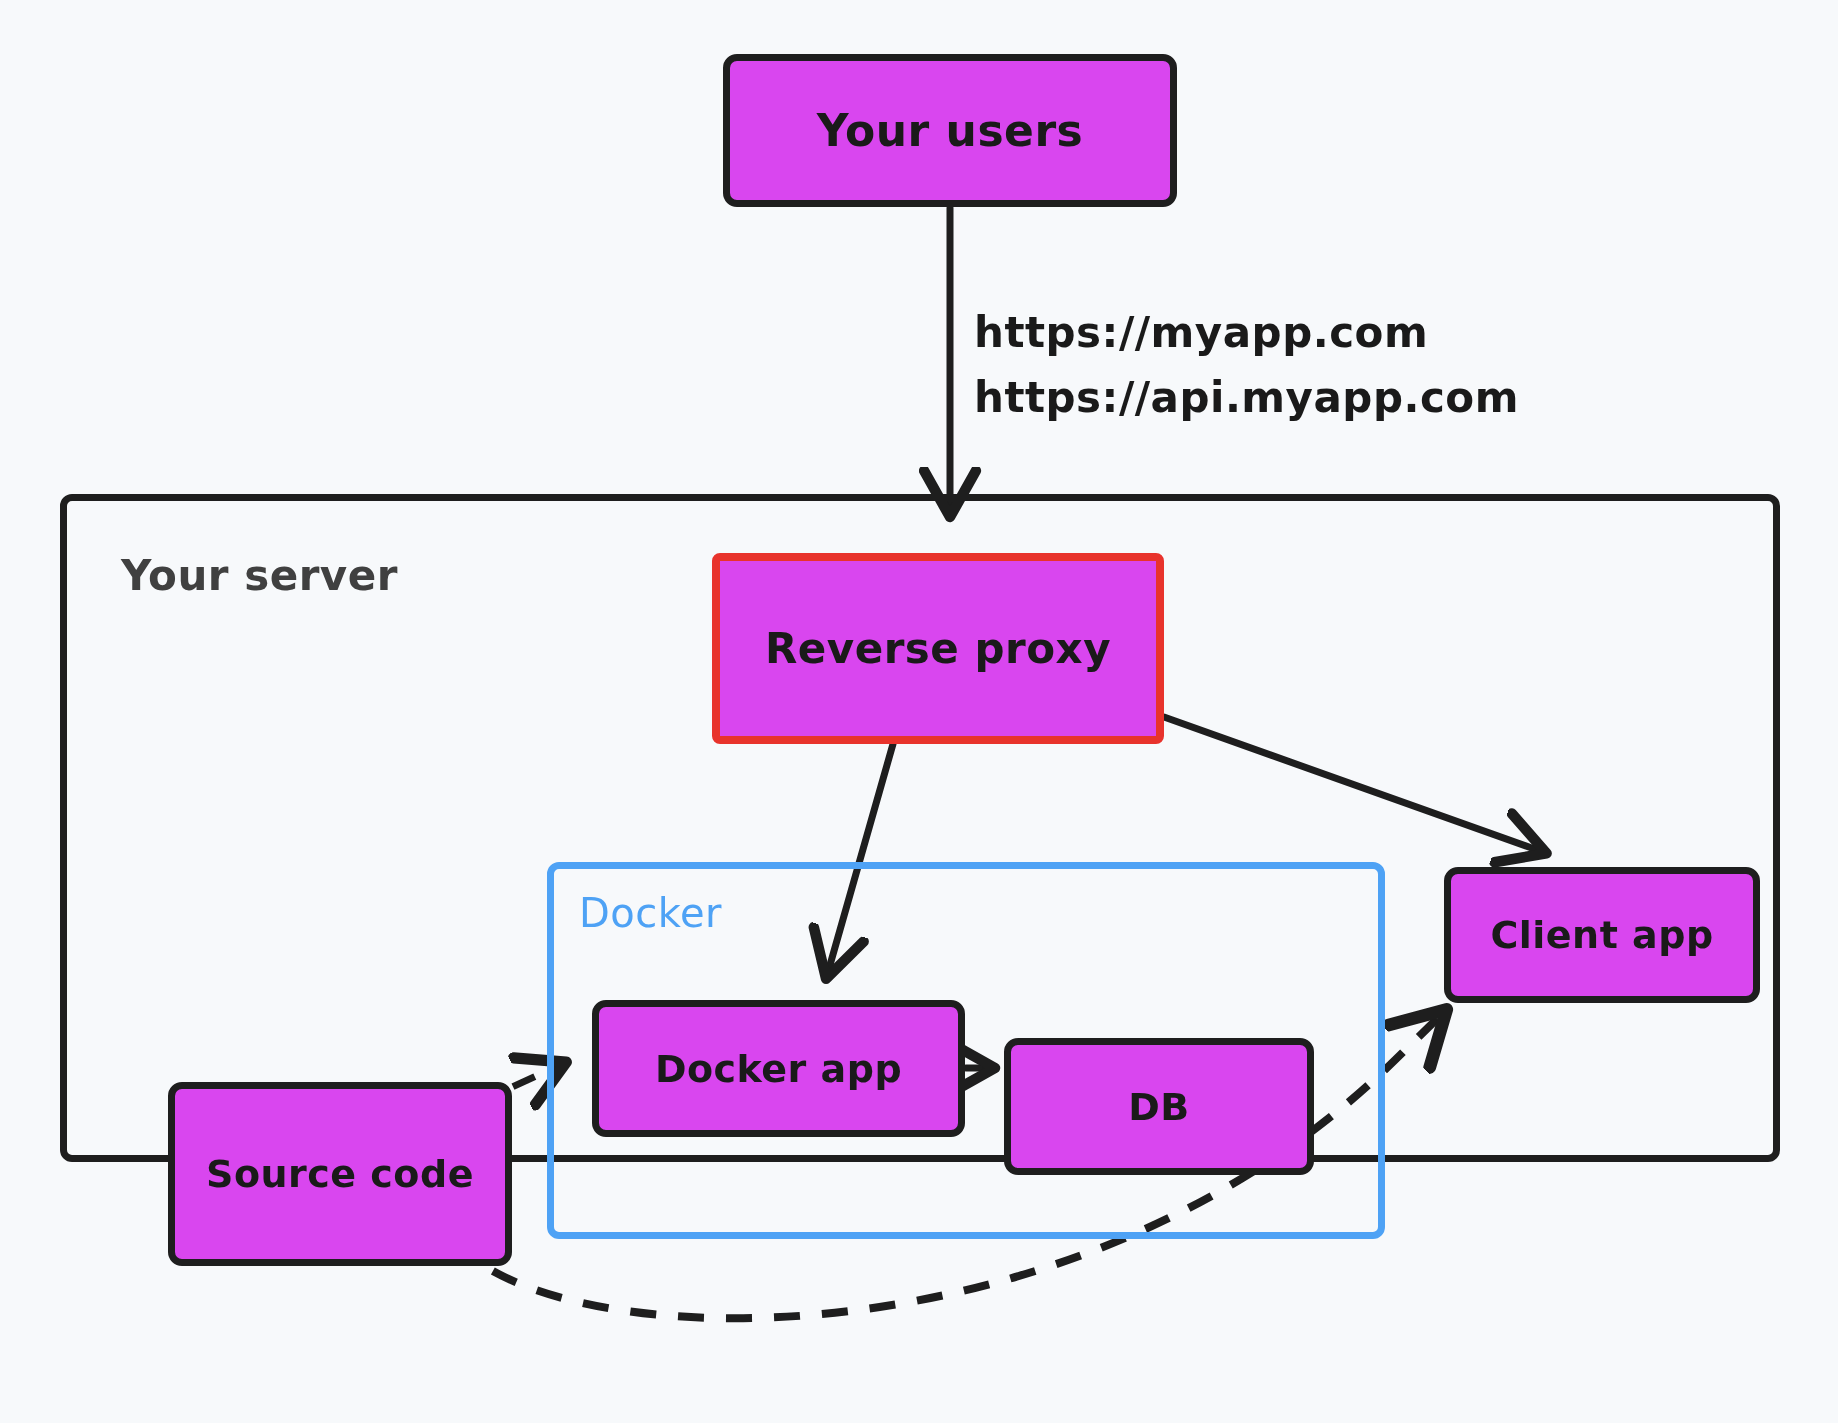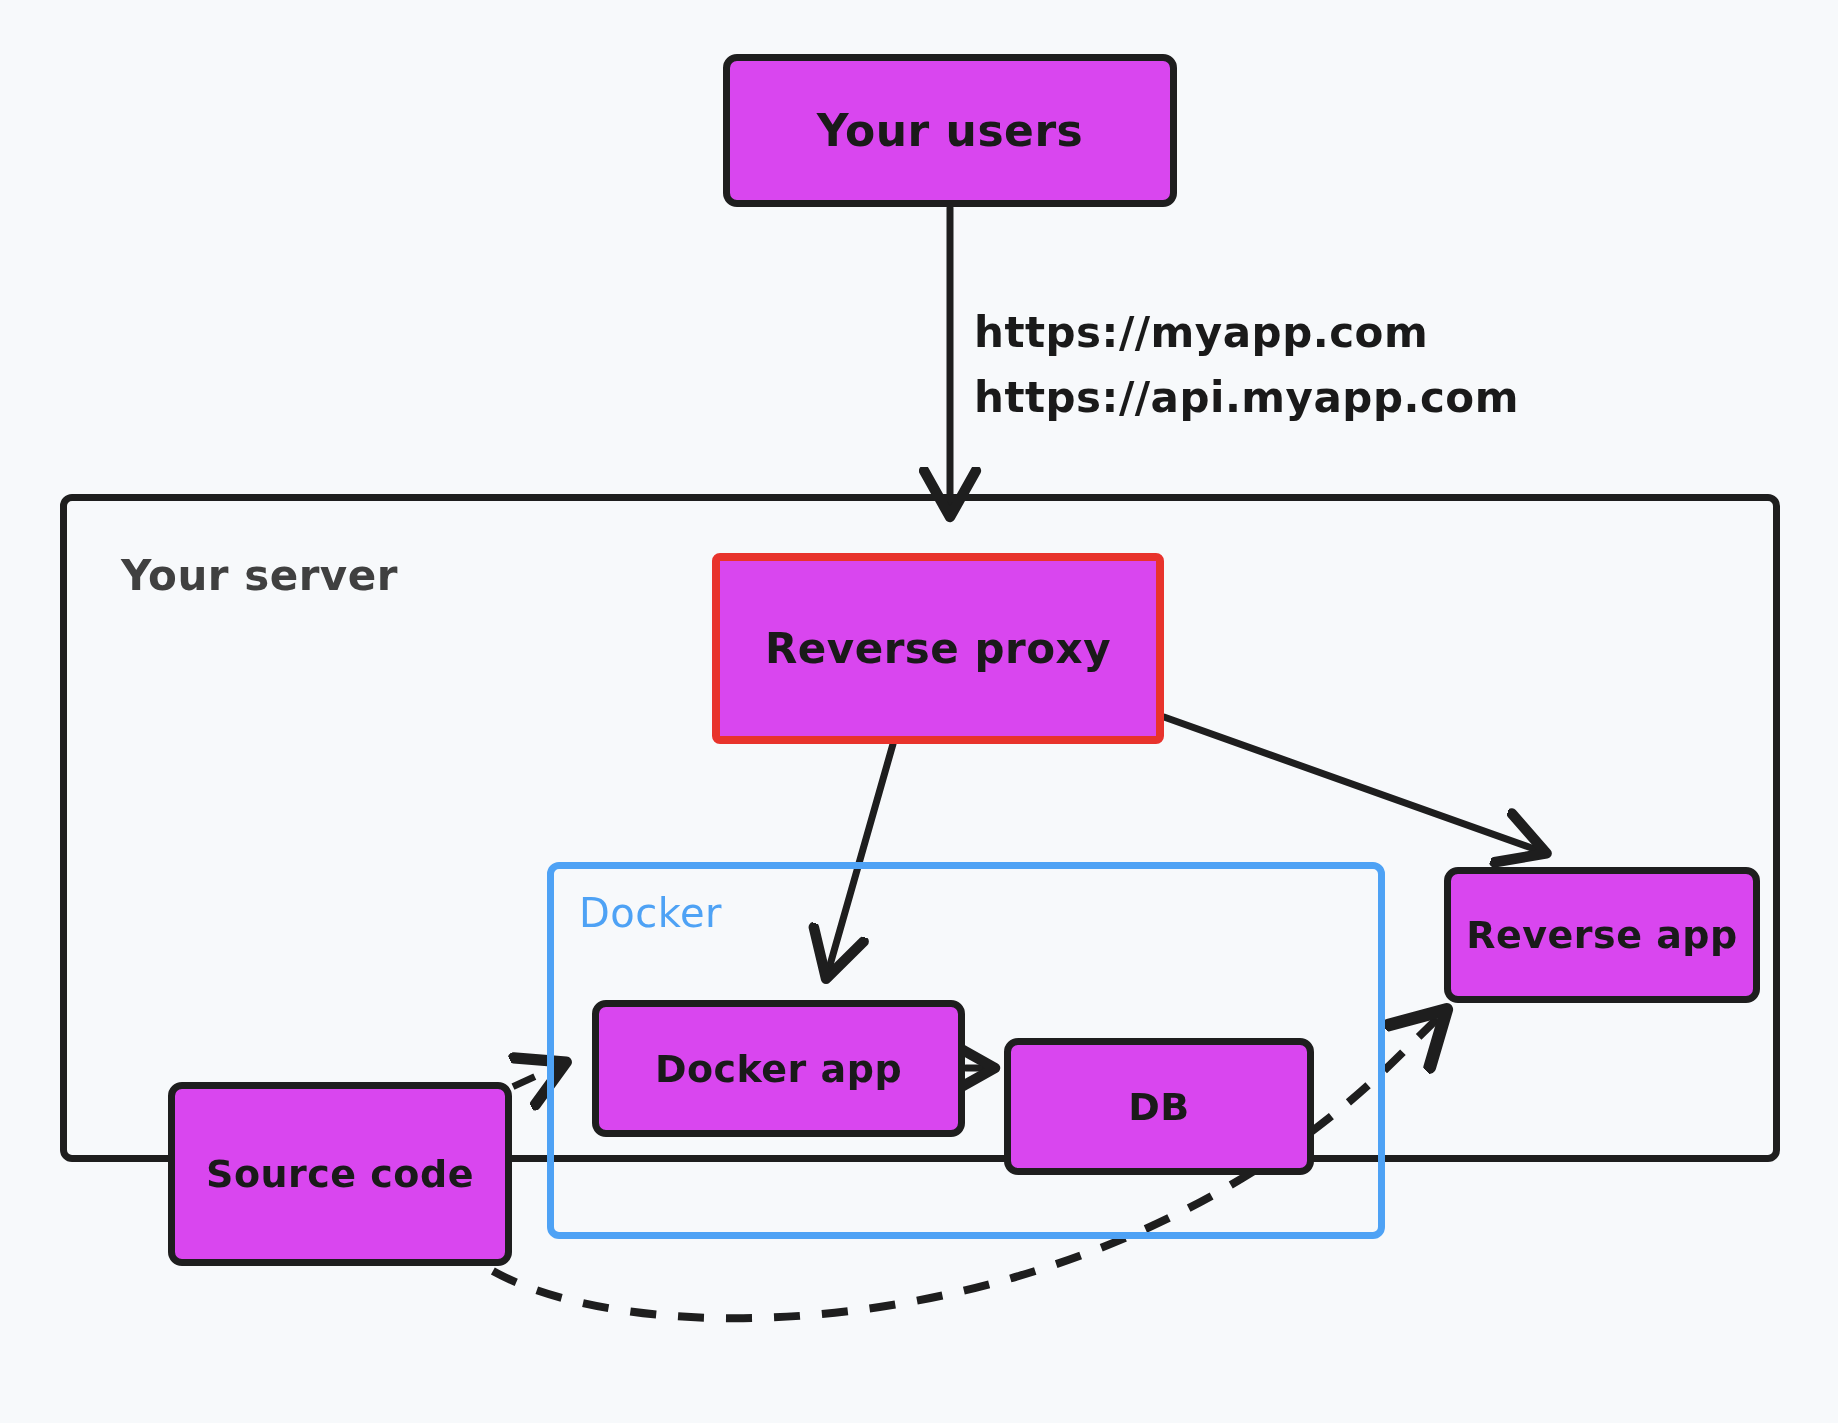--- a/index.html
+++ b/index.html
@@ -230,20 +230,20 @@
 
   <div class="node" id="node-server-app">
     <span class="node-label">Docker app</span>
   </div>
 
   <div class="node" id="node-db">
     <span class="node-label">DB</span>
   </div>
 
   <div class="node" id="node-client-app">
-    <span class="node-label">Reverse app</span>
+    <span class="node-label">Client app</span>
   </div>
 
   <div class="node" id="node-source-code">
     <span class="node-label">Source code</span>
   </div>
 
 </div>
 
 </body></html>

